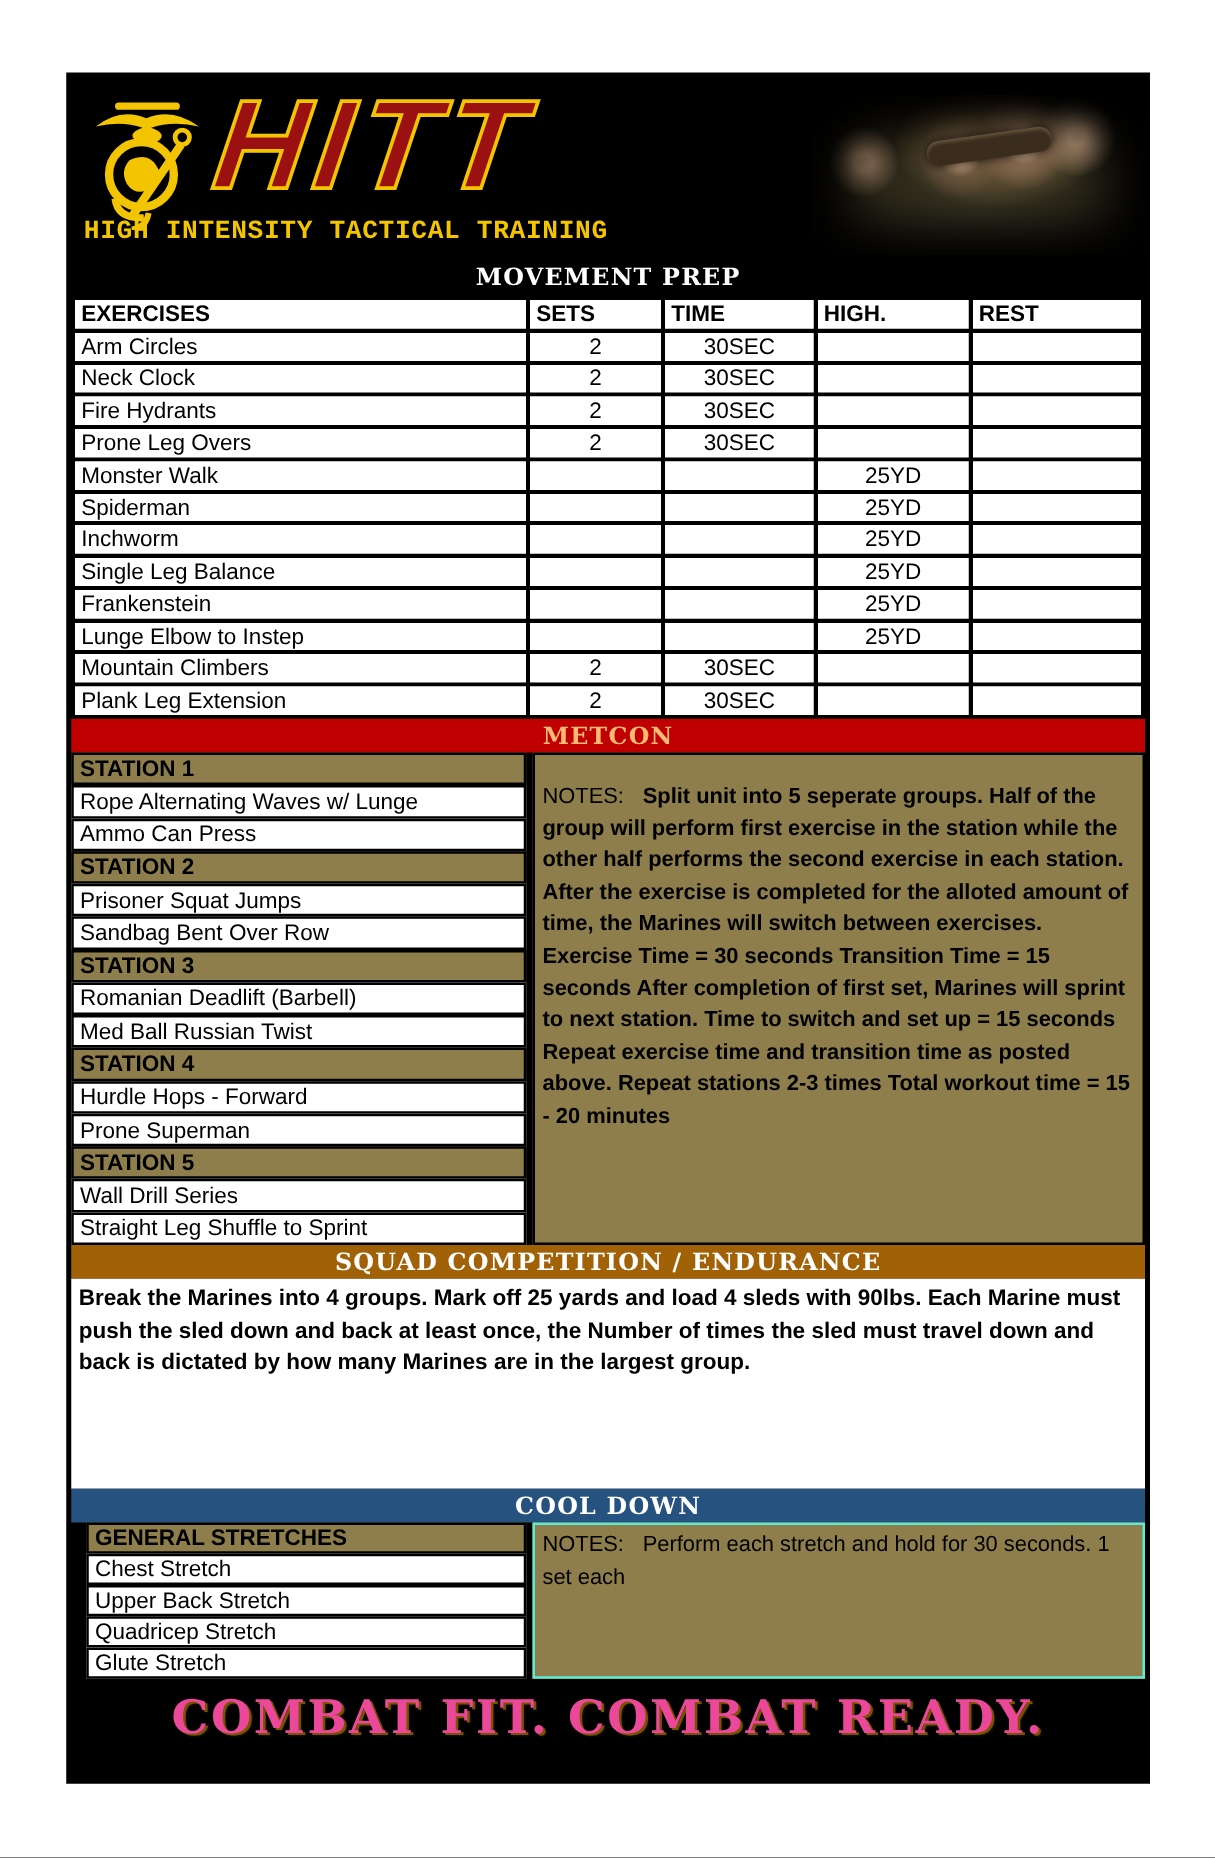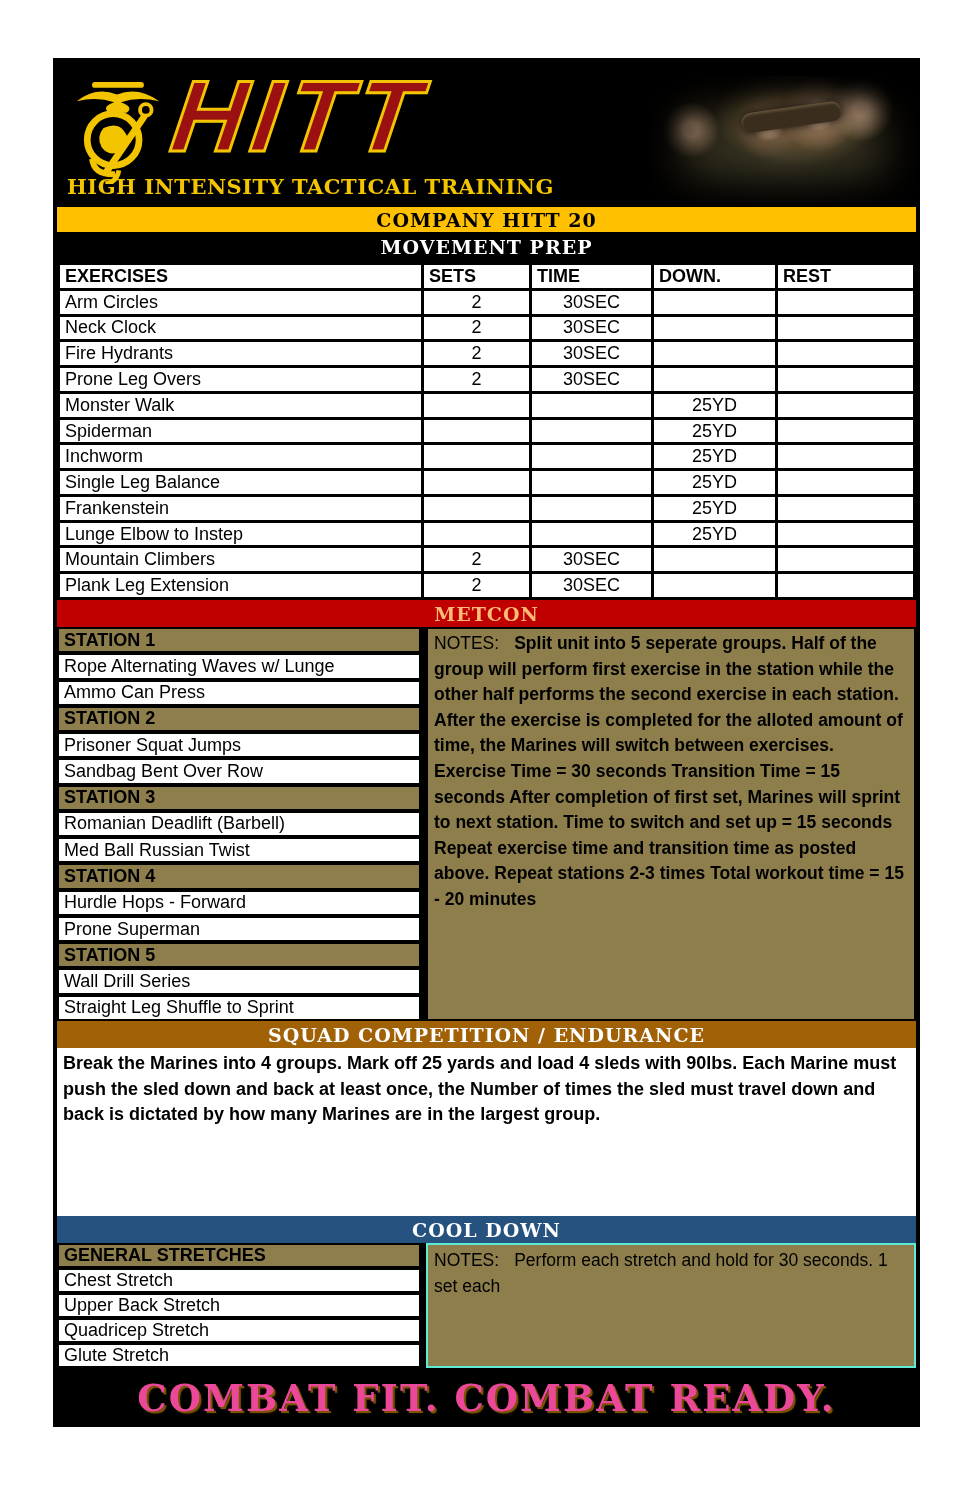--- a/index.html
+++ b/index.html
@@ -19,21 +19,21 @@
   .emblem { position:absolute; left:16px; top:20px; }
   .hitt-logo {
     position:absolute; left:120px; top:8px;
     font-family:"Liberation Sans",sans-serif; font-style:italic; font-weight:bold;
     font-size:101px; line-height:1.0; letter-spacing:7px;
     color:#9B1111; -webkit-text-stroke:3px #F2C500;
     text-shadow:0 0 1px #F2C500; transform:skewX(-8deg);
   }
   .tagline {
     position:absolute; left:14px; top:116px; font-size:21px; color:#F2C500;
-    letter-spacing:0.5px; white-space:nowrap;
+    letter-spacing:0.5px; white-space:nowrap;font-family:Liberation Mono, monospace;
   }
   .photo {
     position:absolute; right:3px; top:18px; width:266px; height:128px;
     background:
       radial-gradient(circle at 63% 30%, rgba(214,178,148,0.95) 0 4%, rgba(150,118,92,0.75) 9%, rgba(90,70,52,0.0) 20%),
       radial-gradient(circle at 44% 38%, rgba(198,162,132,0.9) 0 4%, rgba(120,94,72,0.6) 10%, rgba(90,70,52,0.0) 20%),
       radial-gradient(circle at 79% 26%, rgba(190,156,126,0.85) 0 3%, rgba(90,70,52,0.0) 14%),
       radial-gradient(circle at 15% 42%, rgba(170,138,110,0.7) 0 3%, rgba(90,70,52,0.0) 12%),
       radial-gradient(ellipse at 55% 32%, rgba(104,84,52,0.9) 0 18%, rgba(70,60,38,0.0) 40%),
       radial-gradient(ellipse at 50% 62%, #3e3a28 0%, #2e2a1b 38%, #17140c 68%, #000 95%);
@@ -70,37 +70,37 @@
 
   
   .metcon-body { display:flex; height:394px; margin:0 4px; }
   .stations { width:364px; margin-right:5px; display:flex; flex-direction:column; }
   .srow {
     flex:1 1 0; border:2px solid #000; display:flex; align-items:center;
     padding:0 5px; font-size:18px; white-space:nowrap; overflow:hidden;
   }
   .srow.head { background:#8D7E4C; font-weight:bold; }
   .srow.ex { background:#fff; }
-  .notes-panel { flex:1; background:#8D7E4C; border:2px solid #000; padding:2px 7px 0 6px; }
+  .notes-panel { flex:1; background:#8D7E4C; border:2px solid #000; padding:20px 7px 0 6px; }
   .notes-txt { font-size:17.5px; line-height:25.6px; color:#000; }
   .nlabel { font-weight:normal; margin-right:15px; }
   .nbody { font-weight:bold; }
 
   
   .squad-body {
     height:168px; margin:0 4px; background:#fff; padding:3px 6px 0 6px;
     font-weight:bold; font-size:18px; line-height:25.5px;
   }
 
   
   .cool-body { display:flex; height:125px; margin:0 4px; }
   .cool-left { width:364px; margin-right:5px; display:flex; flex-direction:column; }
   .crow {
     flex:1 1 0; border:2px solid #000; display:flex; align-items:center;
-    padding:0 5px; font-size:18px; white-space:nowrap; overflow:hidden;
+    padding:0 5px; font-size:18px; white-space:nowrap; overflow:hidden;margin-left:12px;
   }
   .crow.head { background:#8D7E4C; font-weight:bold; }
   .crow.ex { background:#fff; }
   .cool-notes {
     flex:1; background:#8D7E4C; border:2px solid #5eead4; padding:2px 7px 0 6px;
     font-size:17.5px; line-height:26px;
   }
 
   
   .footer { height:59px; display:flex; align-items:center; justify-content:center; }
@@ -128,42 +128,39 @@
         <path d="M52 96 q-2 12 -14 14" fill="none" stroke-width="5"></path>
       </g>
     </svg>
     <div class="hitt-logo">HITT</div>
     <div class="tagline stencil">HIGH INTENSITY TACTICAL TRAINING</div>
     <div class="photo">
       <div class="log"></div>
     </div>
   </div>
 
-  <div class="banner b-company">
-    <span class="bt stencil">COMPANY HITT 20</span>
-  </div>
   <div class="banner b-band">
     <span class="bt stencil">MOVEMENT PREP</span>
   </div>
 
   <div class="tablewrap">
   <table class="mp">
     <colgroup>
           <col style="width:364px">
           <col style="width:108px">
           <col style="width:122px">
           <col style="width:124px">
           <col>
         </colgroup>
     <tbody>
           <tr>
       <th class="col-ex">EXERCISES</th>
       <th class="col-stat">SETS</th>
       <th class="col-stat">TIME</th>
-      <th class="col-stat">DOWN.</th>
+      <th class="col-stat">HIGH.</th>
       <th class="col-stat">REST</th>
     </tr>
     <tr>
       <td class="exname">Arm Circles</td>
       <td class="cv">2</td>
       <td class="cv">30SEC</td>
       <td class="cv"></td>
       <td class="cv"></td>
     </tr>
     <tr>

